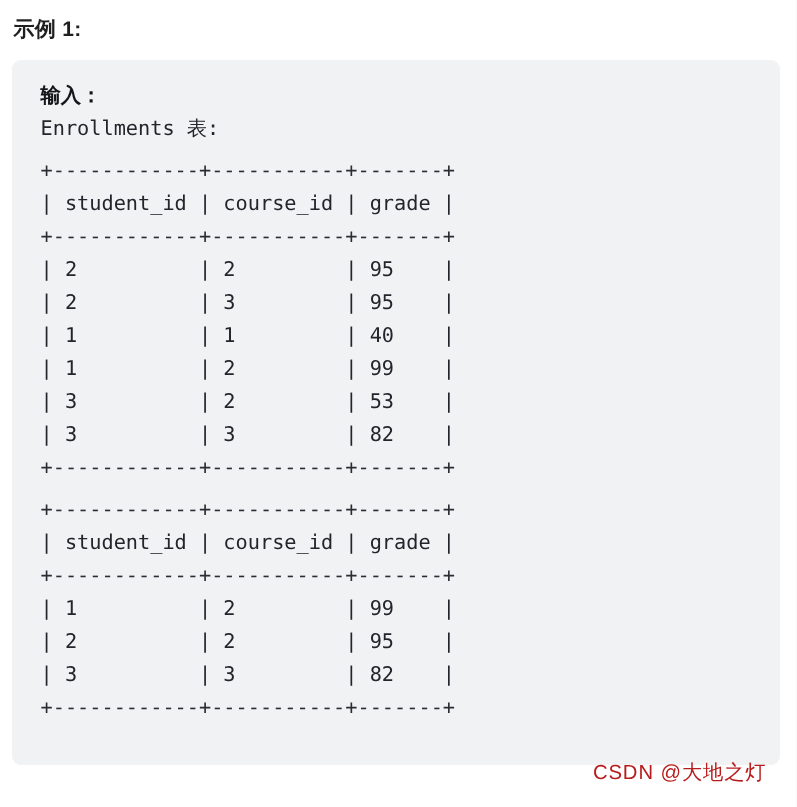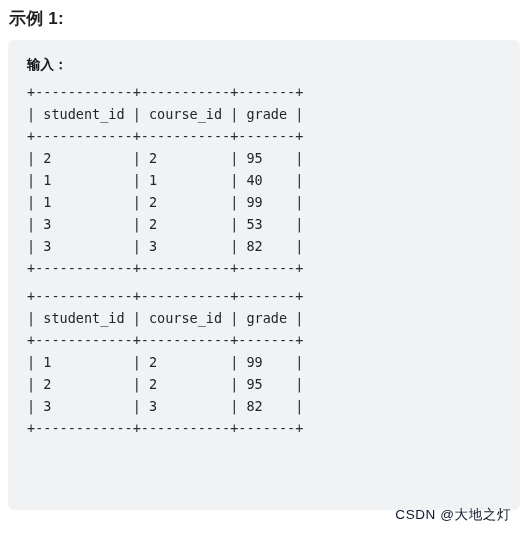--- a/index.html
+++ b/index.html
@@ -19,21 +19,21 @@
     position: relative;
     width: 531px;
     height: 538px;
     box-sizing: border-box;
   }
 
   .example-title {
     position: absolute;
     left: 9px;
     top: 9px;
-    font-size: 17px;
+    font-size: 14px;
     font-weight: bold;
     color: #1f1f1f;
     letter-spacing: 0.2px;
     line-height: 20px;
     white-space: pre;
   }
 
   .code-block {
     position: absolute;
     left: 8px;
@@ -77,48 +77,50 @@
 
   .spacer-6 { height: 6px; }
   .spacer-3 { height: 3px; }
 
   .watermark {
     position: absolute;
     right: 20px;
     bottom: 14px;
     font-family: "Liberation Sans", sans-serif;
     font-size: 13.5px;
-    color: #0f172a;
+    color: #b91c1c;
     letter-spacing: 0.6px;
     white-space: pre;
     user-select: none;
   }
 </style>
 </head>
 <body>
 
 <div id="page">
 
   <div class="example-title">示例 1:</div>
 
   <div class="code-block">
     <div class="code-inner">
 
       <span class="label-bold">输入：</span>
 
+      <span class="mono-line">Enrollments 表:</span>
 
       <div class="spacer-6"></div>
 
       <span class="mono-line sep">+------------+-----------+-------+</span>
 
       <span class="mono-line">| student_id | course_id | grade |</span>
 
       <span class="mono-line sep">+------------+-----------+-------+</span>
 
       <span class="mono-line">| 2          | 2         | 95    |</span>
+      <span class="mono-line">| 2          | 3         | 95    |</span>
       <span class="mono-line">| 1          | 1         | 40    |</span>
       <span class="mono-line">| 1          | 2         | 99    |</span>
       <span class="mono-line">| 3          | 2         | 53    |</span>
       <span class="mono-line">| 3          | 3         | 82    |</span>
 
       <span class="mono-line sep">+------------+-----------+-------+</span>
 
       <div class="spacer-3"></div>
 
 

